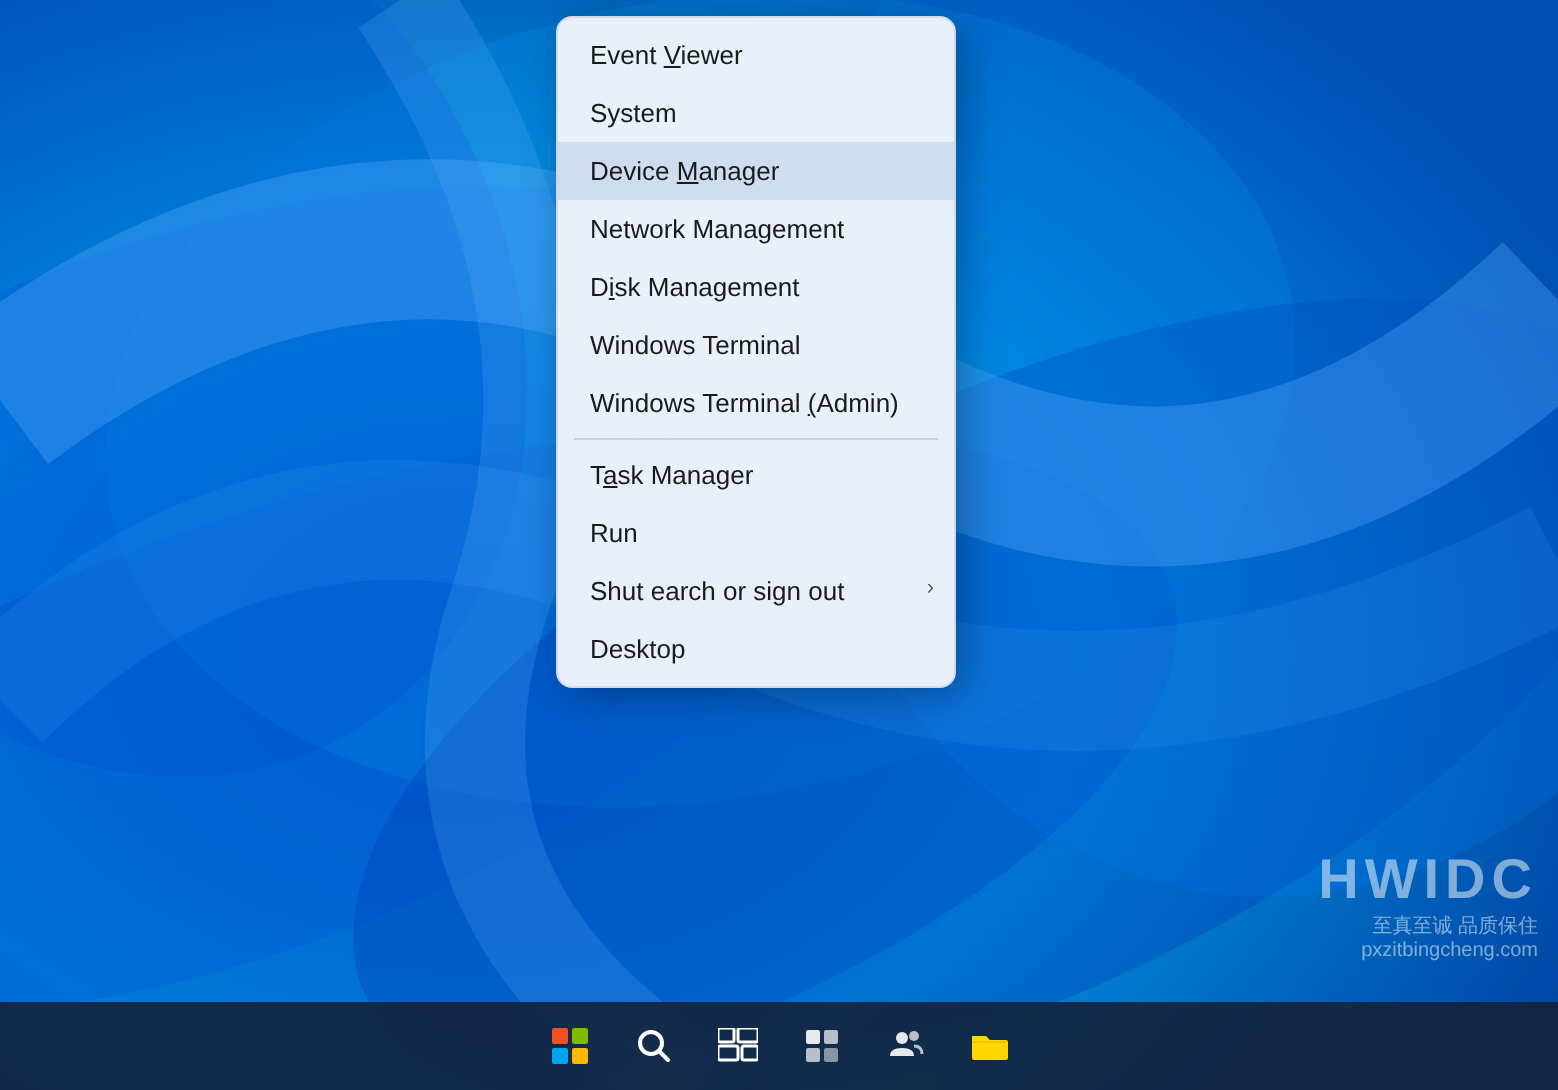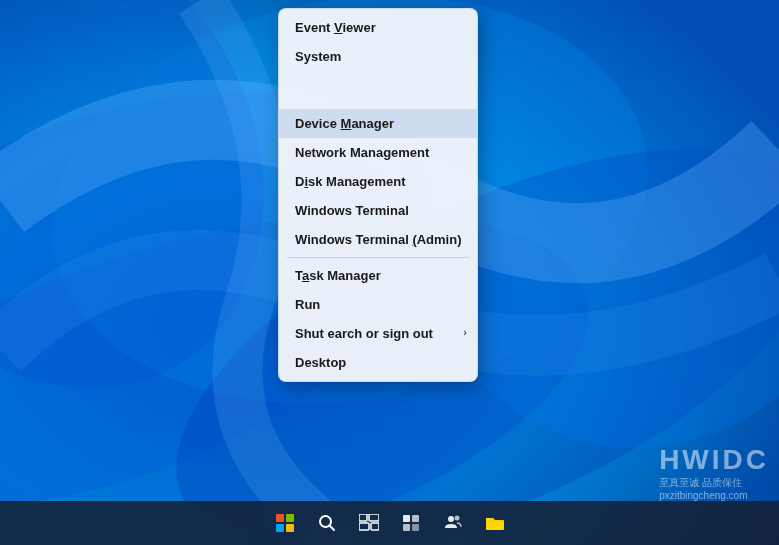--- a/index.html
+++ b/index.html
@@ -36,30 +36,28 @@
     }
 
     .menu-item {
       display: flex;
       padding: 7px 16px;
       font-size: 13px;
       color: #1a1a1a;
       cursor: pointer;
       position: relative;
       white-space: nowrap;
-      font-weight: bold;
     }
 
     .menu-item:hover, .menu-item.highlighted {
       background: rgba(0, 100, 200, 0.12);
     }
 
     .menu-item.highlighted {
       background: rgba(180, 200, 230, 0.5);
-      margin-top: 38px;
     }
 
     .menu-separator {
       height: 1px;
       background: rgba(180, 190, 210, 0.6);
       margin: 3px 8px;
     }
 
     .menu-item .arrow {
       position: absolute;
@@ -96,22 +94,23 @@
       justify-content: center;
       border-radius: 6px;
       cursor: pointer;
       font-size: 20px;
       color: white;
     }
 
     
     .watermark {
       position: absolute;
-      bottom: 44px;
+      bottom: 64px;
       right: 10px;
+      text-align: right;
       z-index: 50;
     }
 
     .watermark-hwidc {
       font-size: 28px;
       font-weight: bold;
       color: rgba(255,255,255,0.5);
       letter-spacing: 3px;
     }
 

